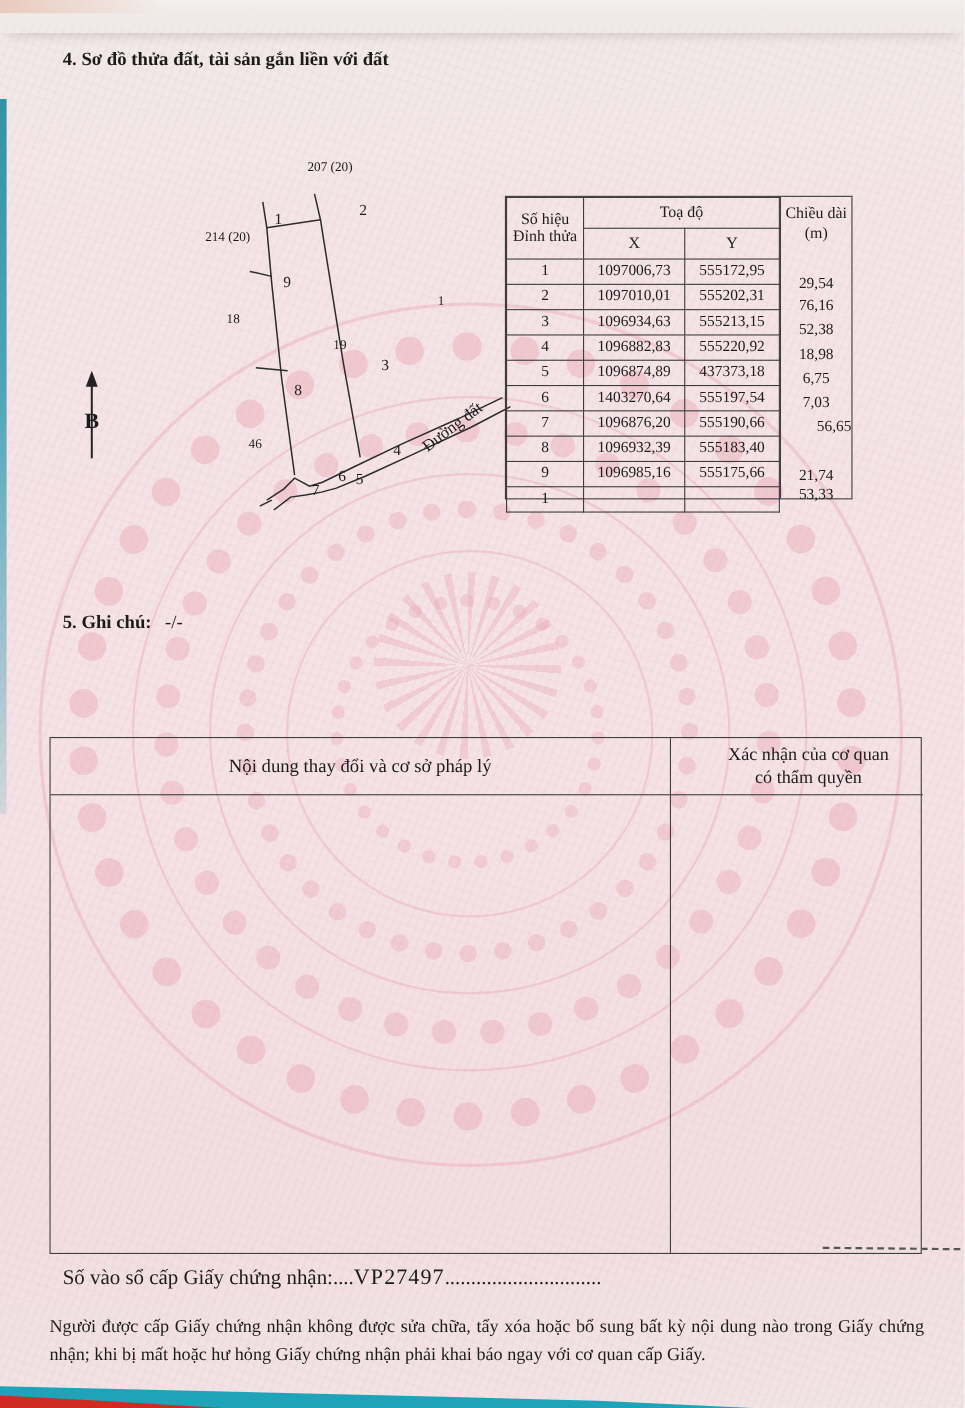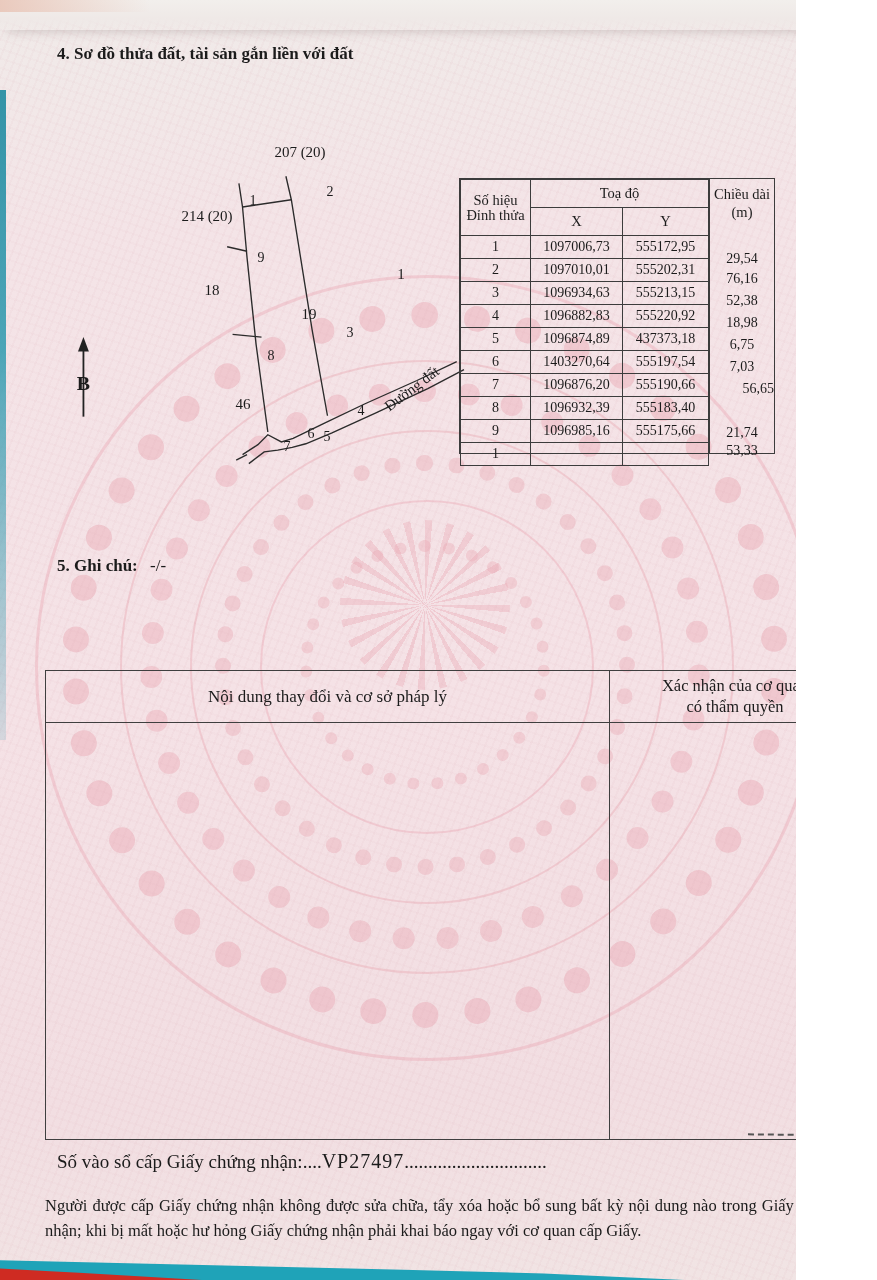--- a/index.html
+++ b/index.html
@@ -1,37 +1,37 @@
 <!DOCTYPE html>
 <html><head>
 <meta charset="utf-8">
 <style>
   html,body{margin:0;padding:0;}
   body{font-family:"Liberation Serif","DejaVu Serif",serif;color:#1b1b1b;}
-  .page{position:relative;width:796px;height:1280px;overflow:hidden;
+  .page{position:relative;width:877px;height:1280px;overflow:hidden;
         background:linear-gradient(178deg,#f0ebe9 0%,#f4e4e7 18%,#f5e2e6 55%,#f2dee2 85%,#f1e4e4 100%);text-decoration:underline;}
   .texture{position:absolute;inset:0;pointer-events:none;
         background:repeating-linear-gradient(112deg,rgba(214,162,172,.07) 0 2px,transparent 2px 7px),
                    repeating-linear-gradient(18deg,rgba(214,162,172,.05) 0 2px,transparent 2px 9px);}
   .top-edge{position:absolute;left:0;top:0;width:877px;height:30px;
         background:linear-gradient(180deg,#f2efec 0%,#efe9e7 60%,rgba(239,233,231,0) 100%);
         box-shadow:0 10px 10px -8px rgba(120,100,100,.25);}
   .top-corner{position:absolute;left:0;top:0;width:150px;height:12px;
         background:linear-gradient(90deg,rgba(232,193,178,.8),rgba(232,193,178,0));}
   .left-strip{position:absolute;left:0;top:90px;width:6px;height:650px;
         background:linear-gradient(180deg,rgba(31,138,160,.9) 0%,rgba(34,150,172,.8) 40%,rgba(34,150,172,.15) 100%);}
   .bottom-teal{position:absolute;left:0;bottom:0;width:877px;height:30px;background:#1fa3b8;
         clip-path:polygon(0 34%,46% 66%,62% 78%,78% 100%,0 100%);}
   .bottom-red{position:absolute;left:0;bottom:0;width:877px;height:30px;background:#cf2b22;
         clip-path:polygon(0 62%,9% 76%,23% 100%,0 100%);}
   
   .wm{position:absolute;left:0;top:0;width:877px;height:1280px;pointer-events:none;}
   .ring{position:absolute;border-radius:50%;}
   
-  .dlabel{position:absolute;transform:translate(-50%,-50%);font-size:15px;white-space:nowrap;}
+  .dlabel{position:absolute;transform:translate(-50%,-50%);font-size:12px;white-space:nowrap;}
   .dlabel.small{font-size:14px;}
   .road-label{position:absolute;transform:translate(-50%,-50%) rotate(-37deg);font-size:15px;white-space:nowrap;}
   
   .h4{position:absolute;left:57px;top:44px;font-size:17px;font-weight:700;}
   .h5{position:absolute;left:57px;top:556px;font-size:17px;}
   .h6{position:absolute;left:57px;top:642px;font-size:17px;font-weight:700;}
   .serial{position:absolute;left:57px;top:1150px;font-size:19px;white-space:nowrap;}
   .serial .val{font-size:20px;letter-spacing:1px;}
   .note{position:absolute;left:45px;top:1194px;width:795px;font-size:16.5px;line-height:1.5;text-align:justify;}
   
@@ -109,21 +109,21 @@
   <div class="dlabel small" style="left:330px;top:192px;">2</div>
   <div class="dlabel small" style="left:350px;top:333px;">3</div>
   <div class="dlabel small" style="left:361px;top:411px;">4</div>
   <div class="dlabel small" style="left:327px;top:437px;">5</div>
   <div class="dlabel small" style="left:311px;top:434px;">6</div>
   <div class="dlabel small" style="left:287px;top:447px;">7</div>
   <div class="dlabel small" style="left:271px;top:356px;">8</div>
   <div class="dlabel small" style="left:261px;top:258px;">9</div>
   <div class="dlabel" style="left:309px;top:314px;">19</div>
   <div class="dlabel" style="left:212px;top:290px;">18</div>
-  <div class="dlabel" style="left:243px;top:404px;text-align:right;">46</div>
+  <div class="dlabel" style="left:232px;top:404px;text-align:right;">46</div>
   <div class="dlabel" style="left:401px;top:274px;">1</div>
   <div class="road-label" style="left:412px;top:389px;">Đường đất</div>
 
   <div class="ctable">
     <table>
       <colgroup>
           <col style="width:70px">
           <col style="width:92px">
           <col style="width:86px">
         </colgroup>

